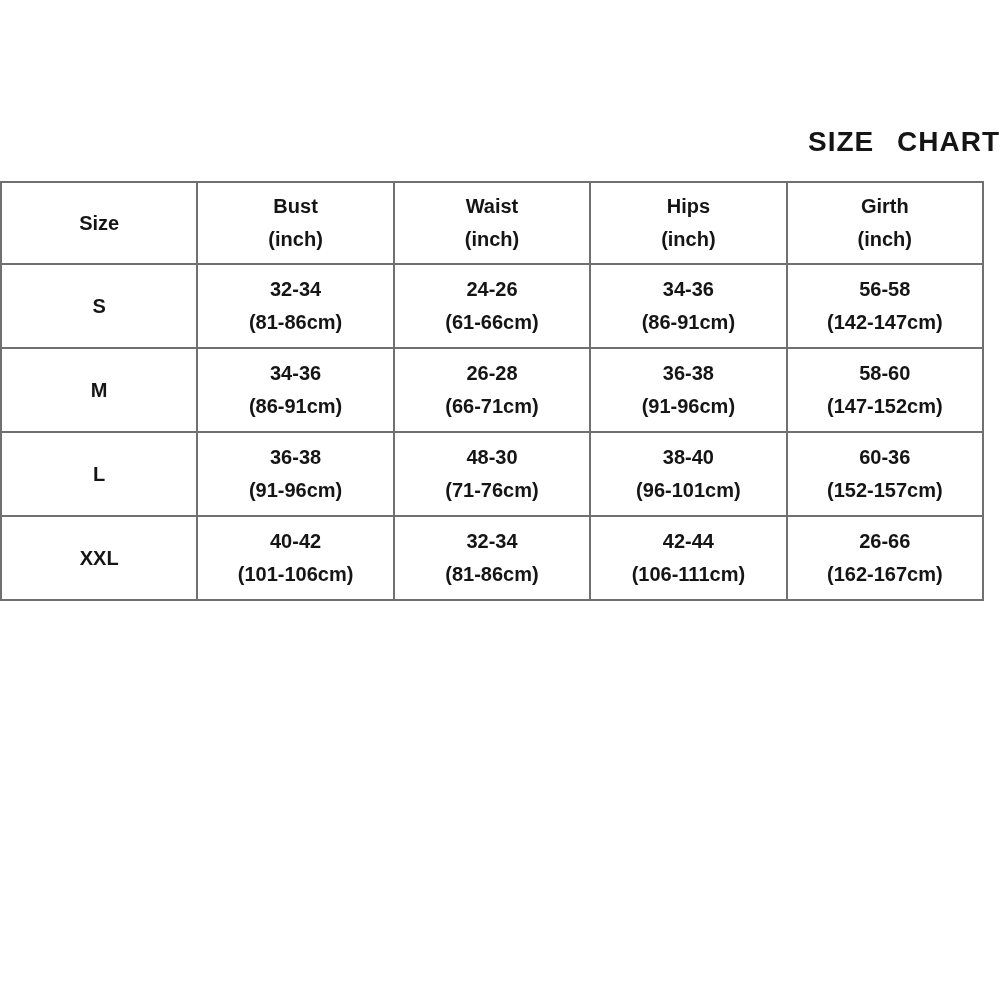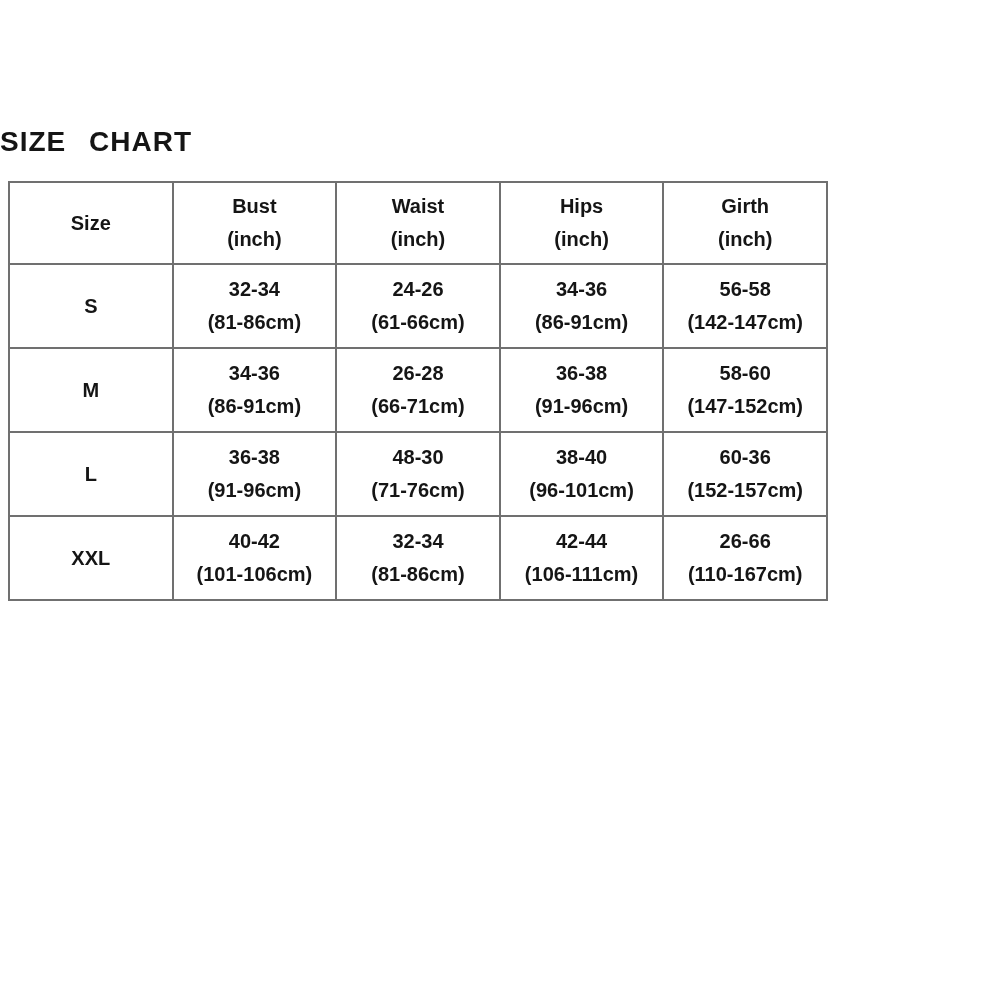--- a/index.html
+++ b/index.html
@@ -13,32 +13,32 @@
     width: 1000px;
     height: 1000px;
     background: #ffffff;
     overflow: hidden;
   }
   .chart-title {
     position: absolute;
     top: 126px;
     left: 0;
     width: 100%;
-    text-align: left;
+    text-align: right;
     font-size: 28px;
     font-weight: 700;
     letter-spacing: 1px;
     word-spacing: 14px;
     color: #151515;
   }
   table.size-chart {
     position: absolute;
     top: 181px;
-    left: 8px;
-    width: 820px;
+    left: 0;
+    width: 984px;
     border-collapse: collapse;
     table-layout: fixed;
   }
   table.size-chart th,
   table.size-chart td {
     border: 2px solid #707070;
     text-align: center;
     vertical-align: middle;
     font-weight: 700;
     font-size: 20px;
@@ -147,19 +147,19 @@
         <td>
           <div class="cell-line">32-34</div>
           <div class="cell-line">(81-86cm)</div>
         </td>
         <td>
           <div class="cell-line">42-44</div>
           <div class="cell-line">(106-111cm)</div>
         </td>
         <td>
           <div class="cell-line">26-66</div>
-          <div class="cell-line">(110-167cm)</div>
+          <div class="cell-line">(162-167cm)</div>
         </td>
       </tr>
     </tbody>
   </table>
 
 </div>
 
 </body></html>

